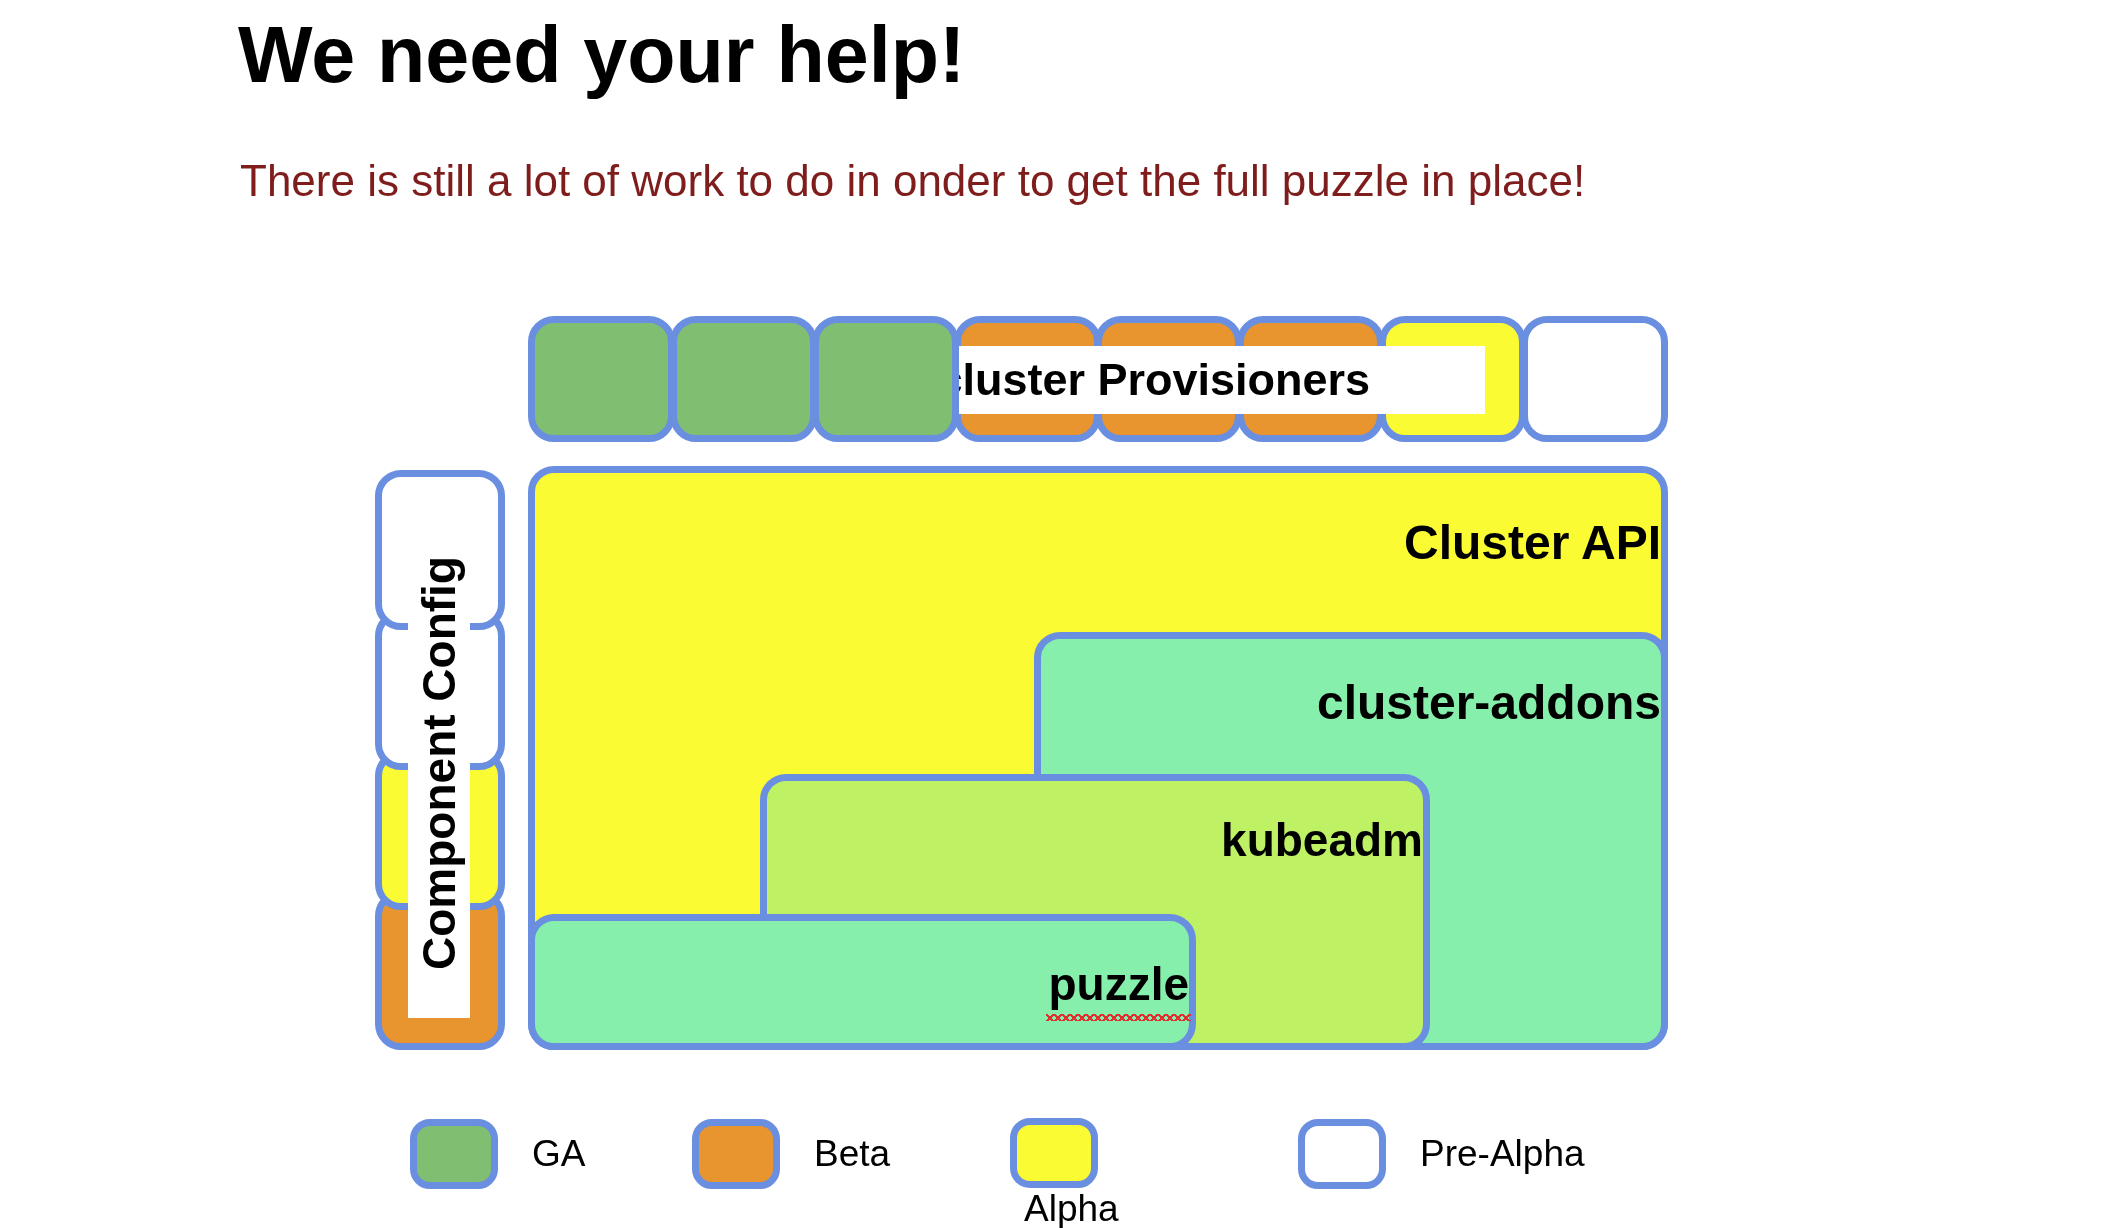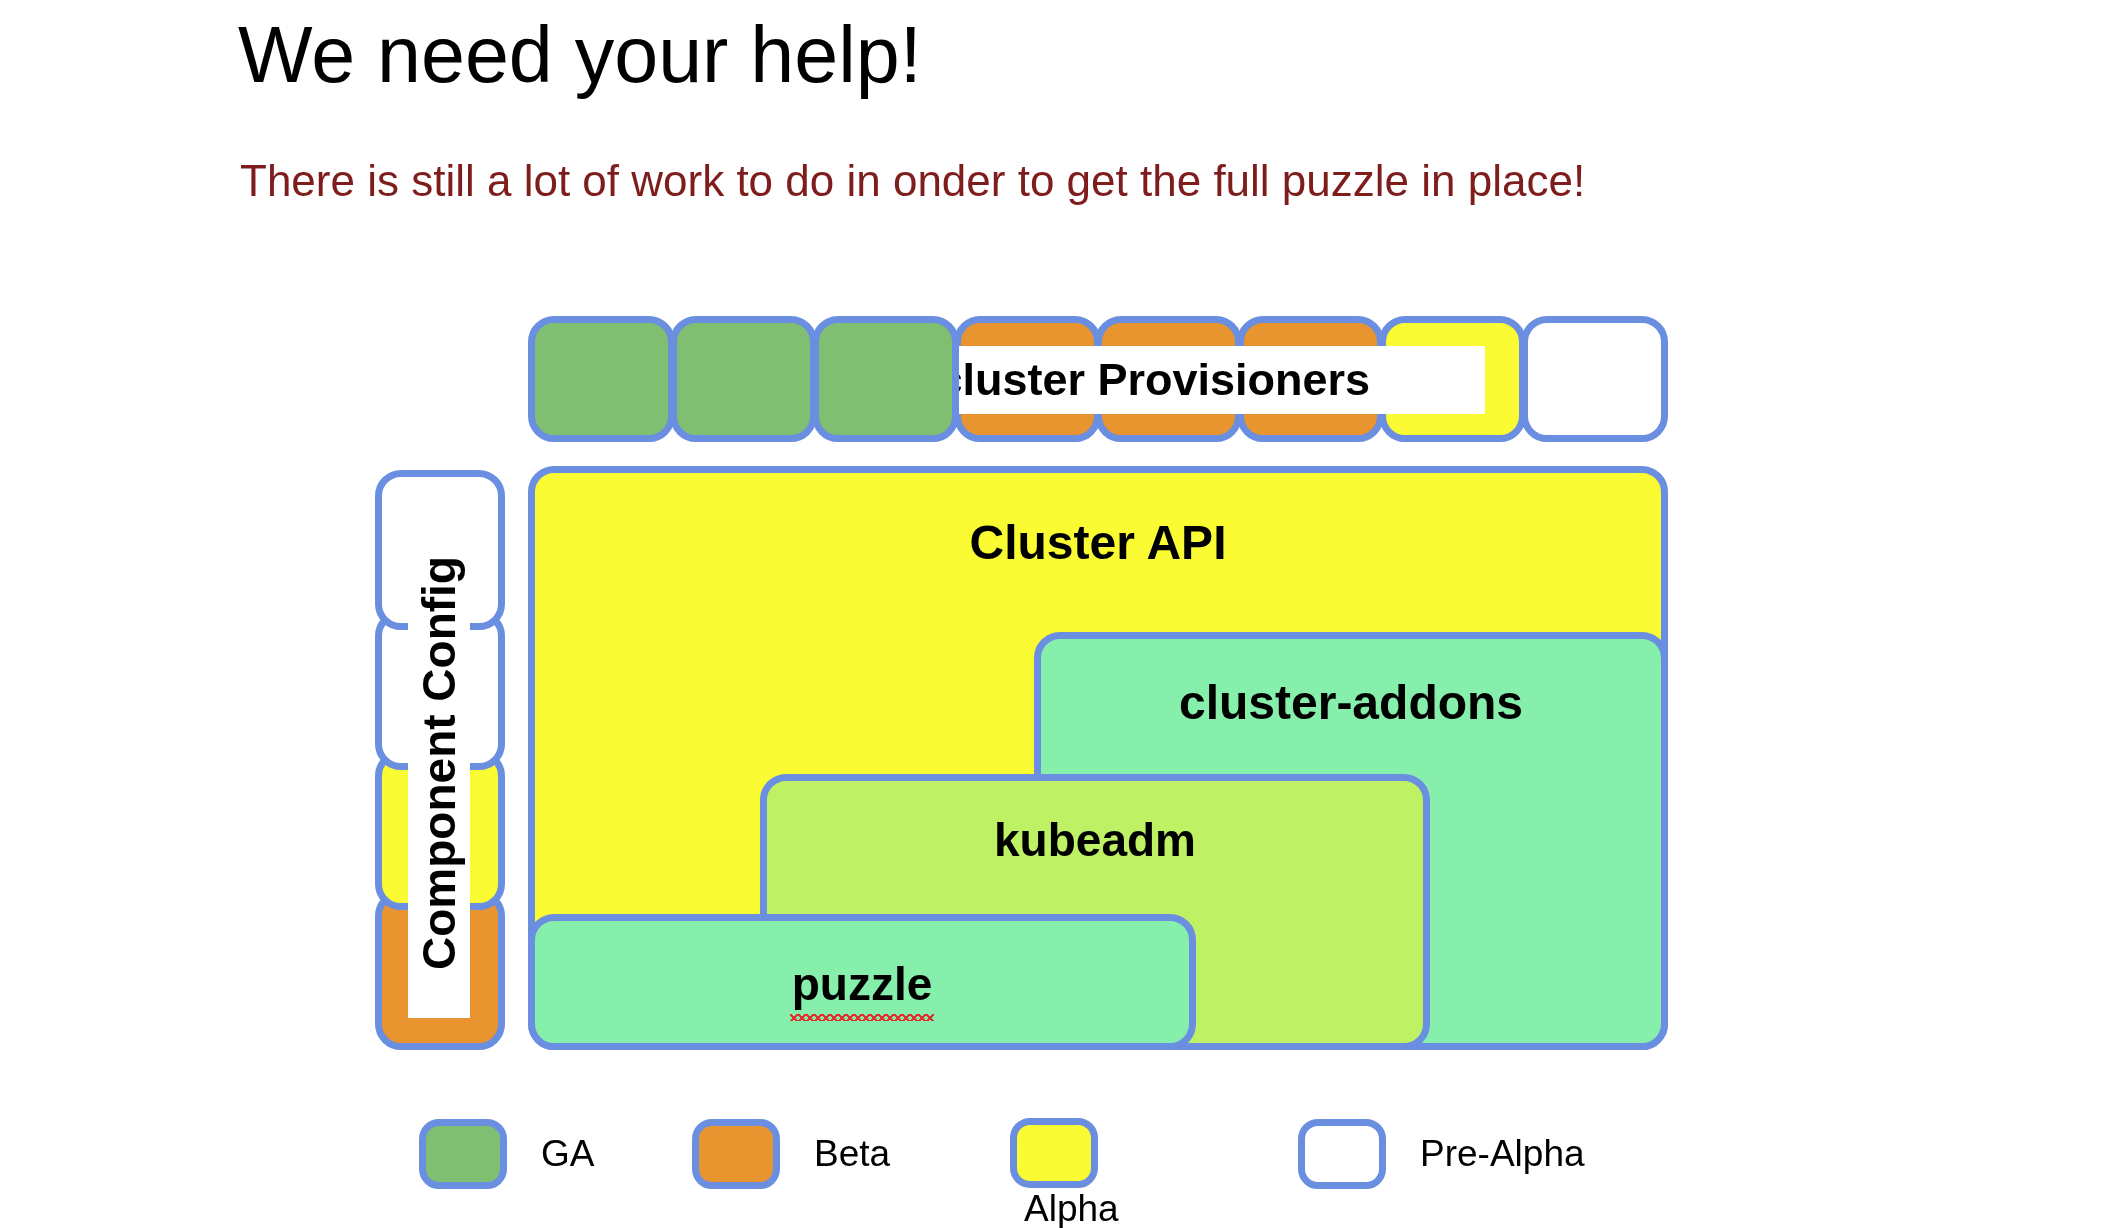--- a/index.html
+++ b/index.html
@@ -16,21 +16,21 @@
     font-family: "Liberation Sans", sans-serif;
     color: #000000;
   }
 
   
   #slide-title {
     position: absolute;
     left: 238px;
     top: 10px;
     font-size: 79px;
-    font-weight: 400;
+    font-weight: 700;
     line-height: 1.15;
     white-space: nowrap;
     color: #000;
   }
   #slide-subtitle {
     position: absolute;
     left: 240px;
     top: 155px;
     font-size: 44px;
     font-weight: 400;
@@ -48,21 +48,21 @@
     background: #ffffff;
   }
   .blk.fill-ga     { background: #bef264; }
   .blk.fill-alpha  { background: #fbfb34; }
   .blk.fill-prealpha { background: #86efac; }
 
   .blk-label {
     position: absolute;
     left: 0;
     right: 0;
-    text-align: center;
+    text-align: right;
     font-size: 43px;
     font-weight: bold;
     color: #000;
     white-space: nowrap;
   }
 
   
   #provisioner-strip {
     position: absolute;
     left: 528px;
@@ -239,21 +239,21 @@
   <span class="blk-label">kubeadm</span>
 </div>
 
 <div class="blk fill-prealpha" id="box-etcdadm">
   <span class="blk-label">
     <span class="squiggle">puzzle</span>
   </span>
 </div>
 
 <div id="legend">
-    <div class="legend-item" style="left: 9px;">
+    <div class="legend-item" style="left: 0px;">
       <div class="legend-swatch" style="background: rgb(128, 191, 114);"></div>
       <span class="legend-text">GA</span>
     </div>
     <div class="legend-item" style="left: 282px;">
       <div class="legend-swatch" style="background: rgb(232, 148, 47);"></div>
       <span class="legend-text">Beta</span>
     </div>
     <div class="legend-item" style="left: 580px; flex-direction: column;">
       <div class="legend-swatch" style="background: rgb(251, 251, 52);"></div>
       <span class="legend-text">Alpha</span>

